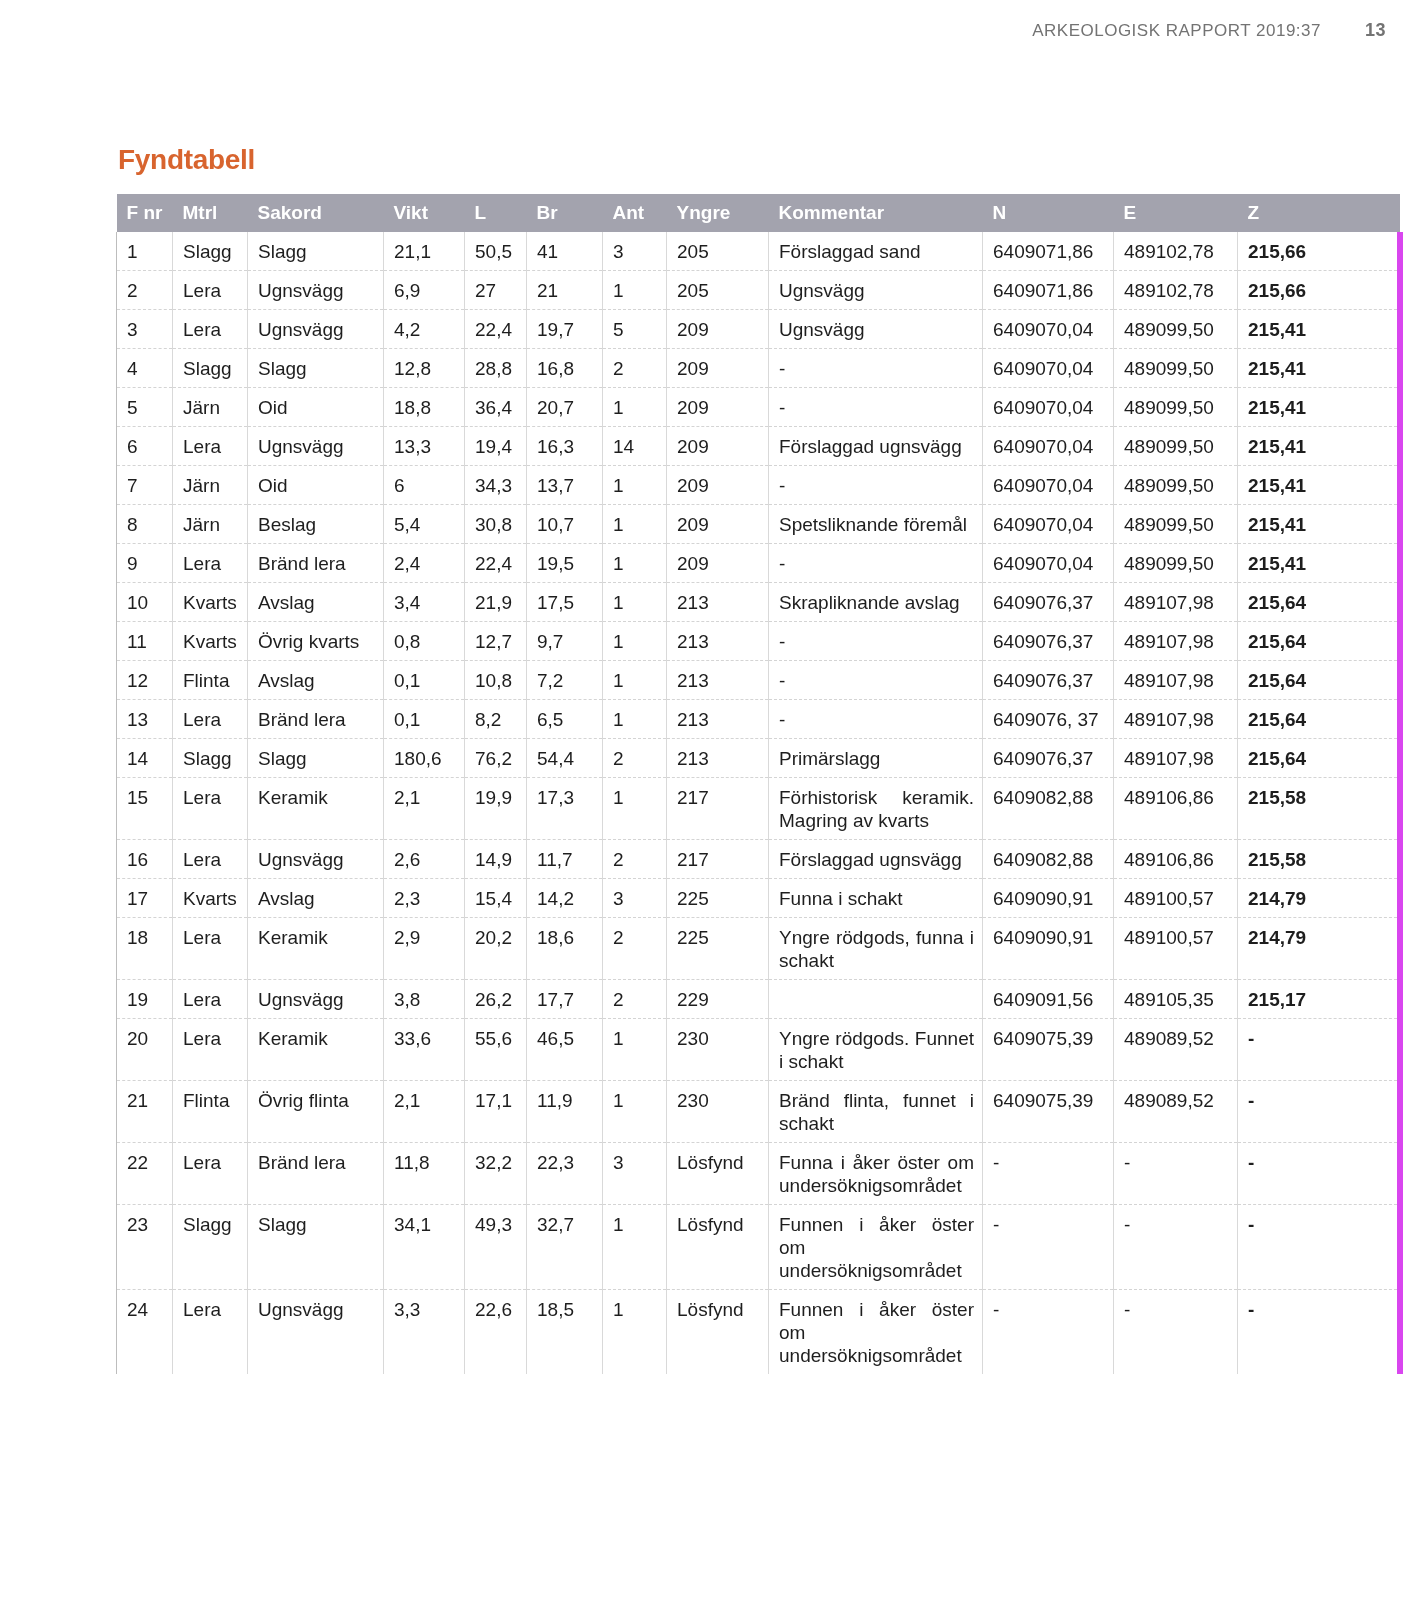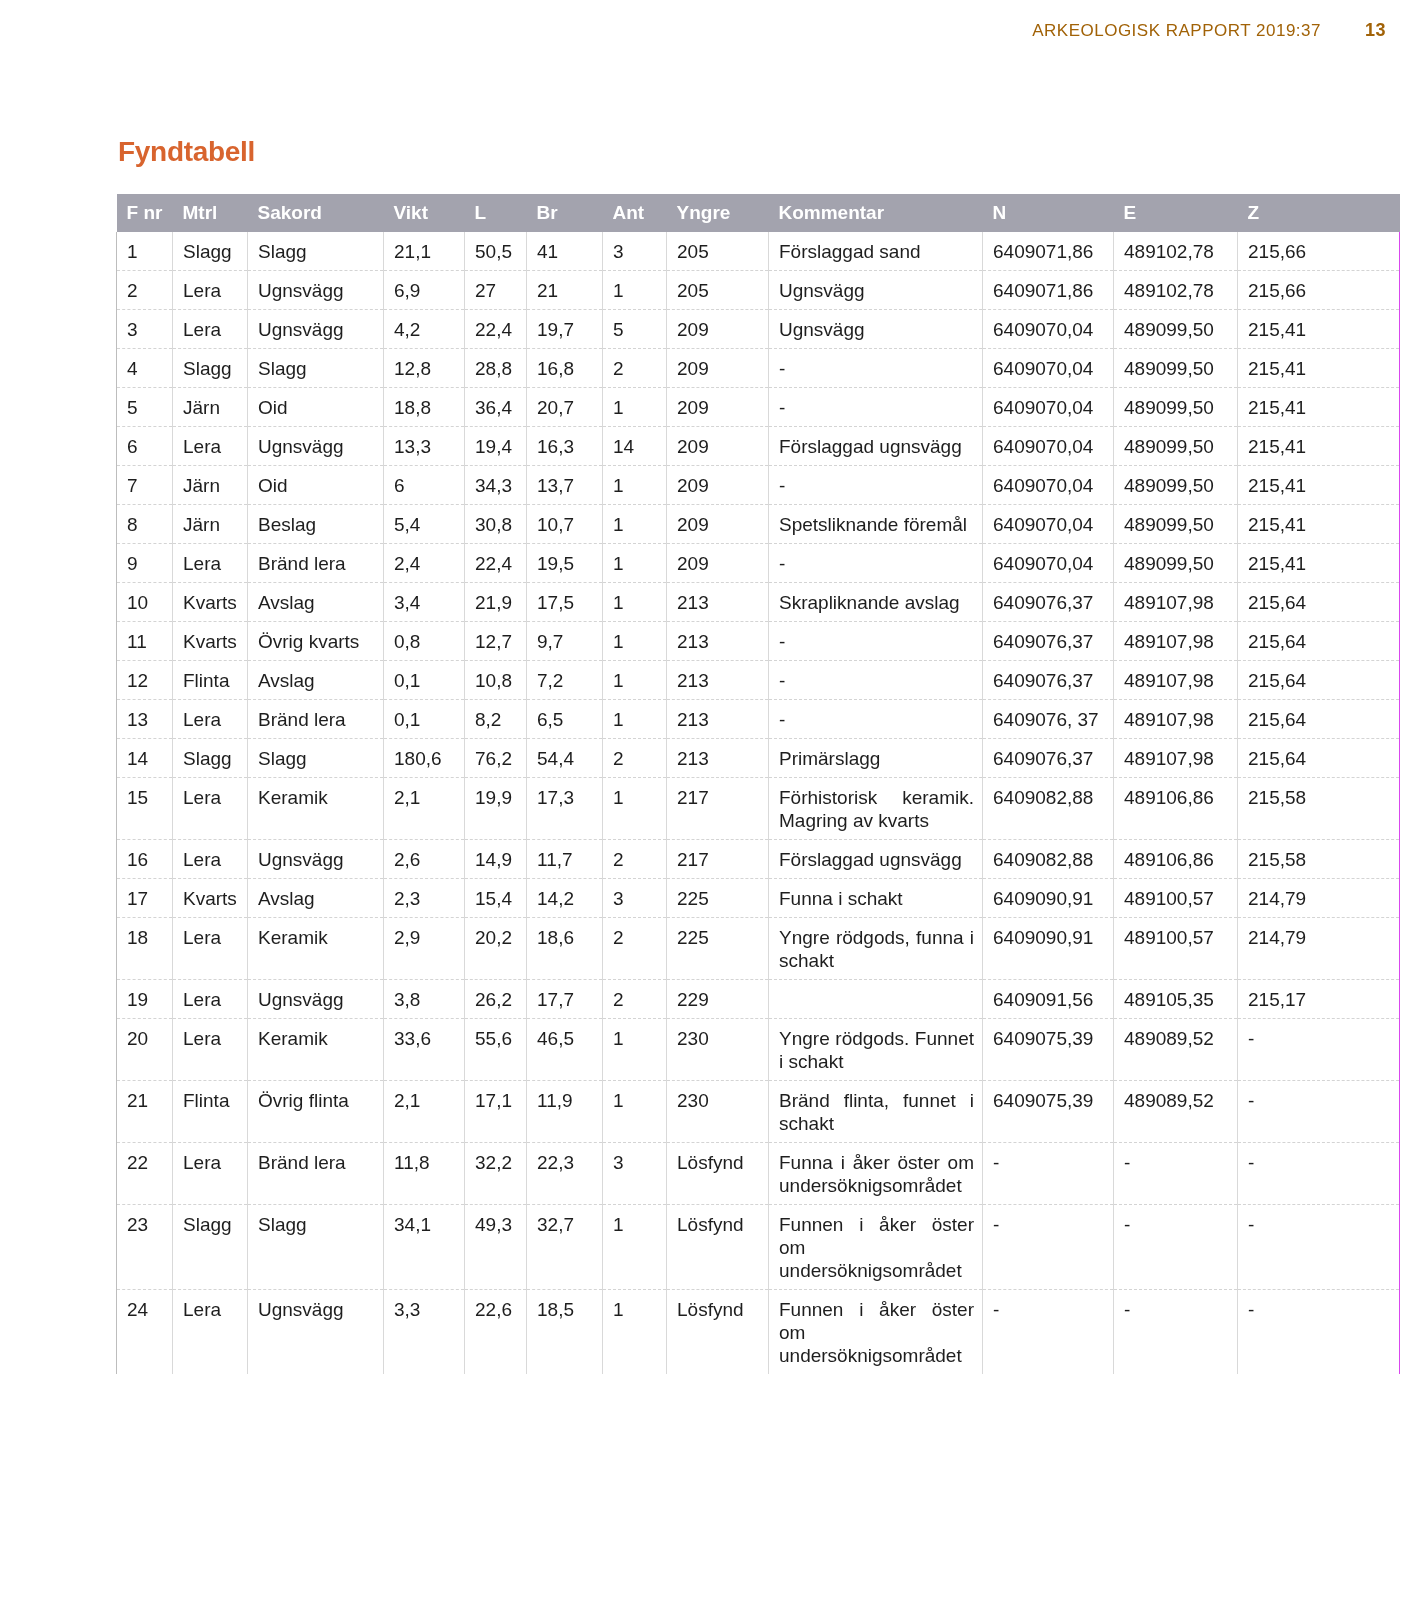--- a/index.html
+++ b/index.html
@@ -1,25 +1,25 @@
 <!DOCTYPE html>
 <html><head>
 <meta charset="utf-8">
 <style>
   html, body { margin: 0; padding: 0; background: #ffffff; }
   body { width: 1408px; height: 1614px; position: relative; overflow: hidden; font-family: "Liberation Sans", sans-serif; color: #1e1e1e; }
-  .running-head { position: absolute; top: 20px; right: 22px; display: flex; align-items: baseline; font-size: 17px; letter-spacing: 0.5px; color: #a16207; }
+  .running-head { position: absolute; top: 20px; right: 22px; display: flex; align-items: baseline; font-size: 17px; letter-spacing: 0.5px; color: #737373; }
   .running-head .report { margin-right: 44px; }
   .running-head .pageno { font-weight: bold; font-size: 18px; }
-  .title { position: absolute; left: 118px; top: 136px; font-size: 28px; font-weight: bold; color: #d8642e; letter-spacing: -0.3px; }
+  .title { position: absolute; left: 118px; top: 144px; font-size: 28px; font-weight: bold; color: #d8642e; letter-spacing: -0.3px; }
   table.finds { position: absolute; left: 116px; top: 194px; width: 1283px; border-collapse: collapse; table-layout: fixed; font-size: 19px; }
   table.finds thead th { background: #a3a3ae; color: #ffffff; font-weight: bold; text-align: left; height: 38px; padding: 0 8px 0 10px; font-size: 19px; border: none; }
   table.finds tbody td { padding: 8px 8px 7px 10px; vertical-align: top; line-height: 23px; border-bottom: 1px dashed #d4d4d4; border-left: 1px solid #d9d9d9; }
   table.finds tbody td:first-child { border-left: 1px solid #bdbdbd; }
-  table.finds tbody td:last-child { border-right: 1px solid #d946ef; }
+  table.finds tbody td:last-child { border-right: 6px solid #d946ef; font-weight: bold; }
   table.finds tbody td.comment { text-align: justify; margin-left: 48px; }
   table.finds tbody tr:last-child td { border-bottom: none; }
 </style>
 </head>
 <body>
 
 <div class="running-head">
   <span class="report">ARKEOLOGISK RAPPORT 2019:37</span>
   <span class="pageno">13</span>
 </div>

